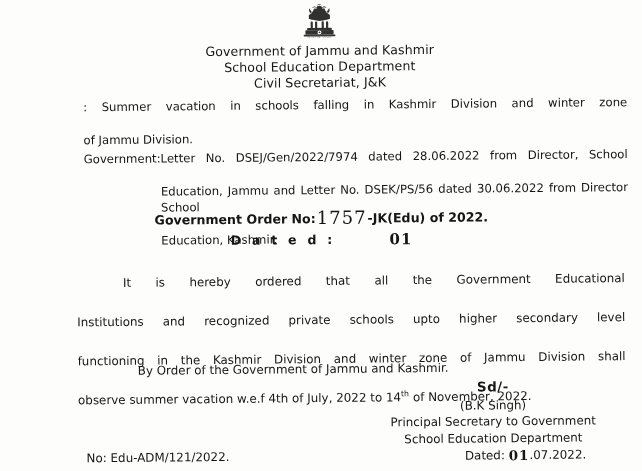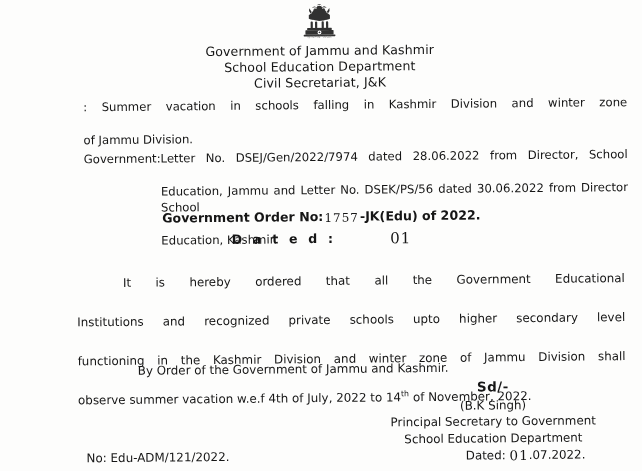--- a/index.html
+++ b/index.html
@@ -108,36 +108,36 @@
   }
   .order-line {
     display: flex;
     justify-content: center;
     align-items: baseline;
   }
   .order-line .printed { white-space: nowrap; }
   .hand {
     font-family: "DejaVu Serif", "Liberation Serif", serif;
     font-weight: normal;
-    font-size: 12px;
+    font-size: 18px;
     letter-spacing: 1px;
     padding: 0 1px;
     position: relative;
     top: 1px;
   }
   .dated-line {
     display: flex;
     justify-content: center;
     align-items: baseline;
   }
   .dated-word { letter-spacing: 3.2px; }
   .dated-gap { display: inline-block; width: 54px; }
   .hand-small {
     font-family: "DejaVu Serif", "Liberation Serif", serif;
-    font-weight: normal;
+    font-weight: bold;
     font-size: 15px;
     letter-spacing: 1px;
     position: relative;
     top: 1px;
   }
 
   
   .body {
     position: absolute;
     left: 76px;

